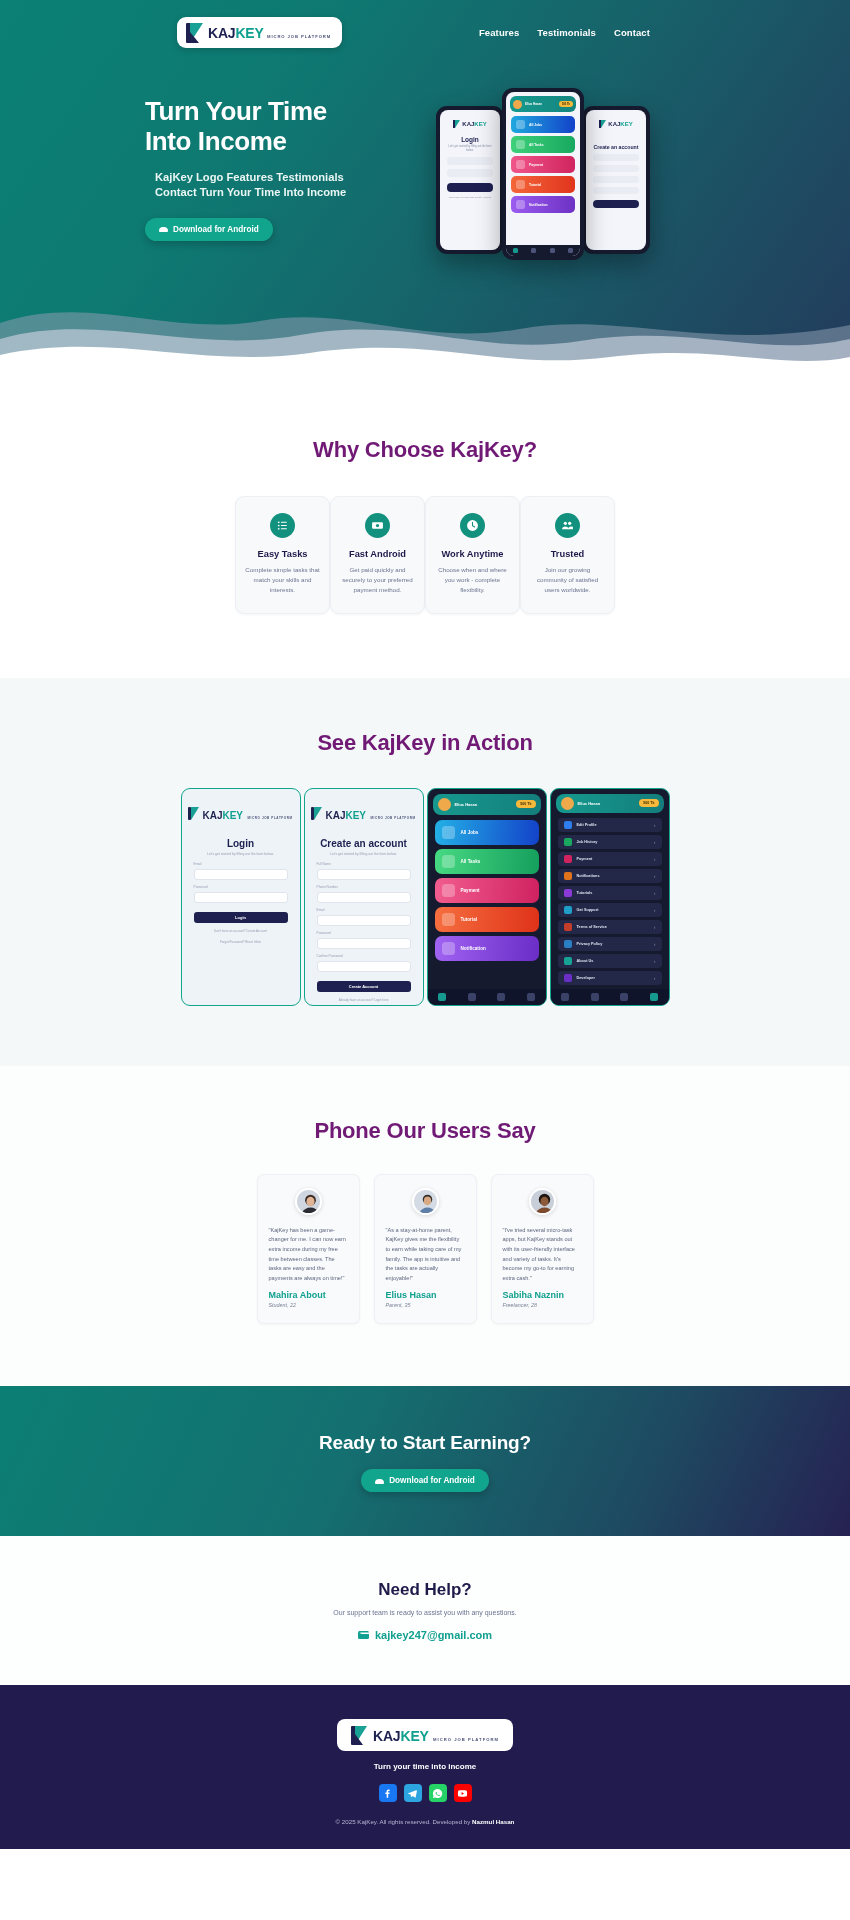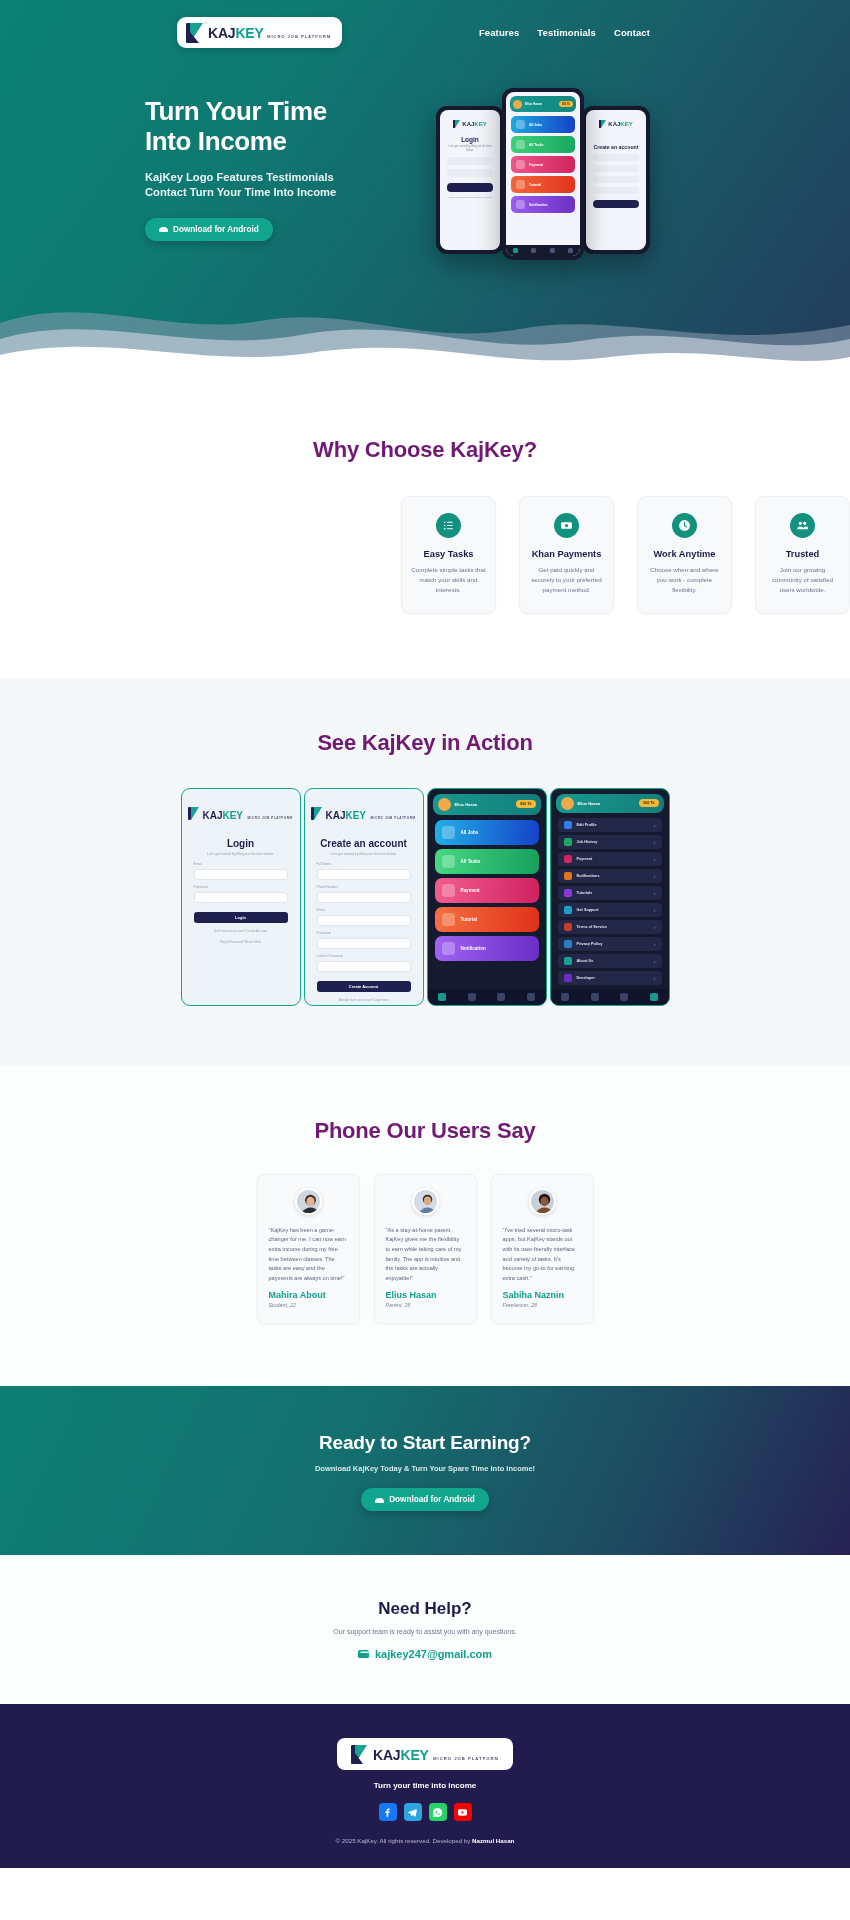--- a/index.html
+++ b/index.html
@@ -66,20 +66,21 @@
     position:relative; z-index:4;
     display:flex; padding:48px 0 0 0;
   }
   .hero-left { width:265px; margin-left:145px; }
   .hero-h1 {
     font-size:26px; font-weight:bold; line-height:1.17; color:#fff; letter-spacing:-.4px;
   }
   .hero-sub {
     margin-top:13px; color:#eaf6f4; font-size:11.2px; font-weight:bold; line-height:1.33;
     max-width:212px;
+    margin-left:10px;
   }
   .btn-dl {
     margin-top:18px; display:inline-flex; align-items:center; gap:5px;
     background:#12a58e; color:#fff; border:none; border-radius:20px;
     padding:7px 14px; font-size:8.2px; font-weight:bold; cursor:pointer;
     box-shadow:0 3px 9px rgba(0,0,0,.22);
   }
   .btn-dl .droid { width:9px;height:6px;position:relative;display:inline-block; }
   .btn-dl .droid:before{
     content:"";position:absolute;left:0;bottom:0;width:9px;height:5px;
@@ -135,21 +136,21 @@
   .pr-btn{height:8px;background:#1e2150;border-radius:4px;margin:6px 7px 0;}
 
   
   .waves{position:absolute;left:0;right:0;bottom:0;height:120px;z-index:3;}
 
   
   .features { background:#ffffff; padding:52px 0 64px; }
   .sec-title {
     text-align:center;font-size:22px;font-weight:bold;color:#701a75;letter-spacing:-.2px;
   }
-  .cards { display:flex; justify-content:flex-end; gap:23px; margin-top:33px; }
+  .cards { display:flex; justify-content:center; gap:0; margin-top:33px; }
   .card {
     width:95px; background:#f7f9fb; border:1px solid #eceff4; border-radius:9px;
     padding:16px 9px 17px; text-align:center; box-shadow:0 1px 3px rgba(20,30,60,.04);
   }
   .card-ic {
     width:25px;height:25px;border-radius:50%;background:#13917f;margin:0 auto 11px;
     display:flex;align-items:center;justify-content:center;color:#fff;
   }
   .card-ic svg{width:13px;height:13px;fill:#fff;}
   .card-t { font-size:9.3px;font-weight:bold;color:#1e1b4b;margin-bottom:6px;}
@@ -395,21 +396,21 @@
         <div class="card-d">Complete simple tasks that match your skills and interests.</div>
       </div>
 
       <div class="card">
         <div class="card-ic">
           <svg viewBox="0 0 24 24">
               <rect x="2" y="6" width="20" height="12" rx="2"></rect>
               <circle cx="12" cy="12" r="3" fill="#13917f"></circle>
             </svg>
         </div>
-        <div class="card-t">Khan Payments</div>
+        <div class="card-t">Fast Android</div>
         <div class="card-d">Get paid quickly and securely to your preferred payment method.</div>
       </div>
 
       <div class="card">
         <div class="card-ic">
           <svg viewBox="0 0 24 24">
               <circle cx="12" cy="12" r="10"></circle>
               <path d="M12 6v6.5l4 2.3" stroke="#13917f" stroke-width="2" fill="none" stroke-linecap="round"></path>
             </svg>
         </div>
@@ -631,21 +632,20 @@
         <div class="t-quote">"I've tried several micro-task apps, but KajKey stands out with its user-friendly interface and variety of tasks. It's become my go-to for earning extra cash."</div>
         <div class="t-name">Sabiha Naznin</div>
         <div class="t-role">Freelancer, 28</div>
       </div>
 
     </div>
   </section>
 
   <section class="cta">
     <h2>Ready to Start Earning?</h2>
-    <p>Download KajKey Today &amp; Turn Your Spare Time Into Income!</p>
     <button class="btn-dl">
       <span class="droid"></span>
       <span>Download for Android</span>
     </button>
   </section>
 
   <section class="help">
     <h2>Need Help?</h2>
     <p>Our support team is ready to assist you with any questions.</p>
     <div class="mailrow">

